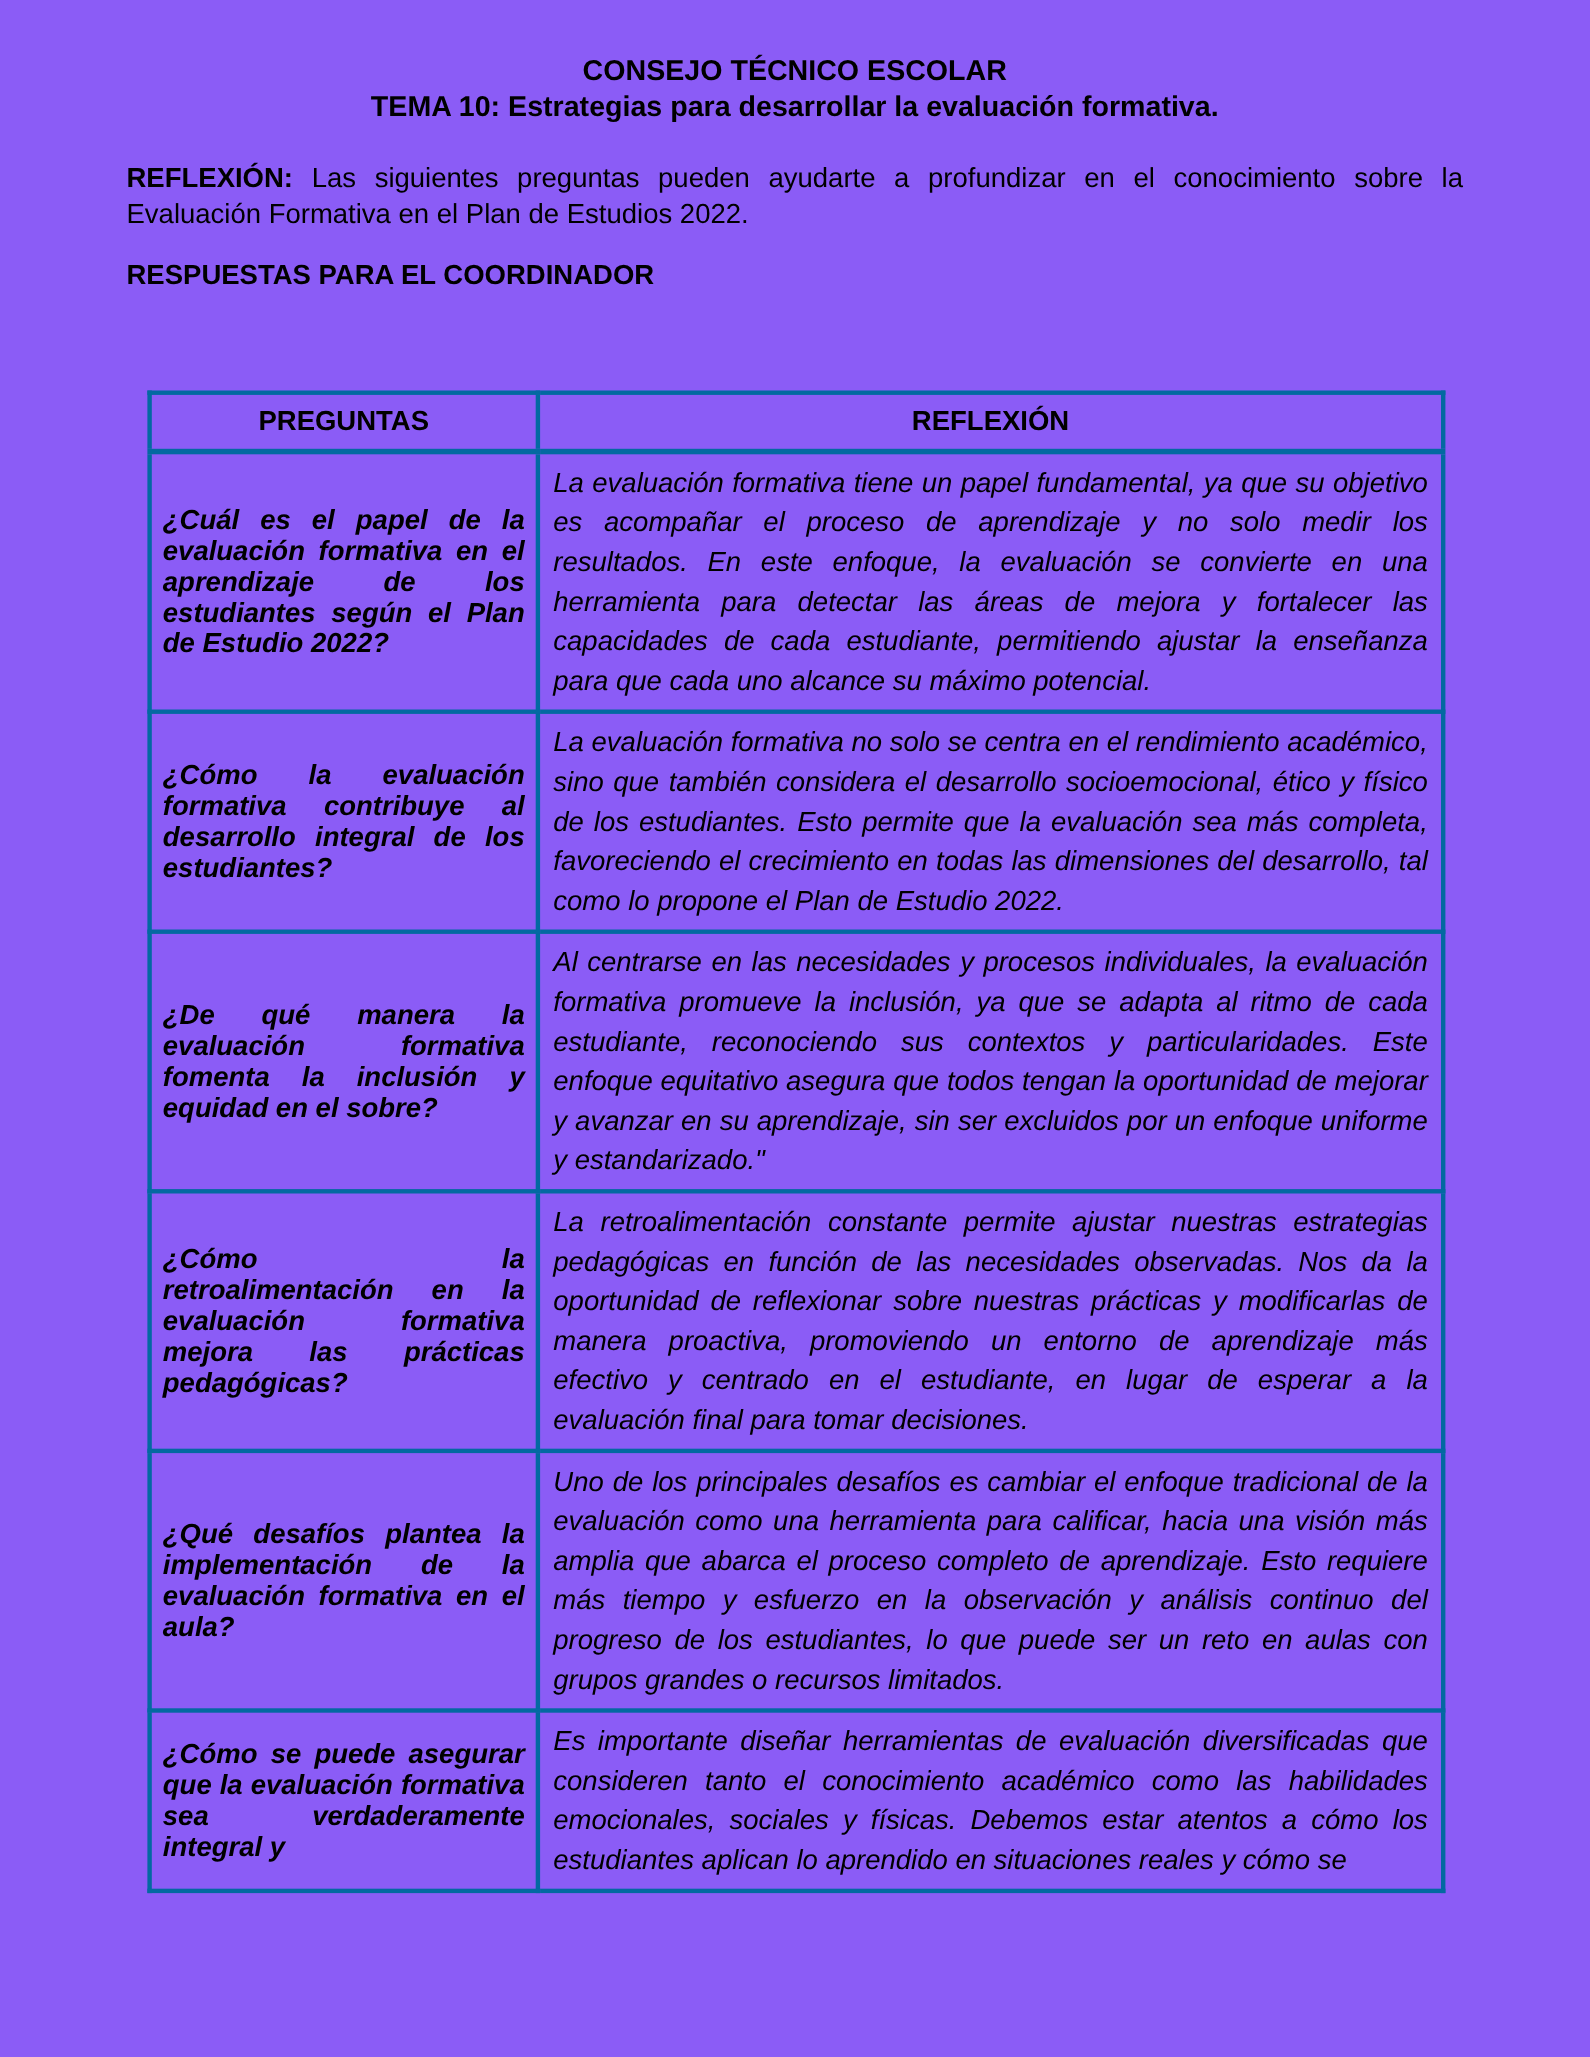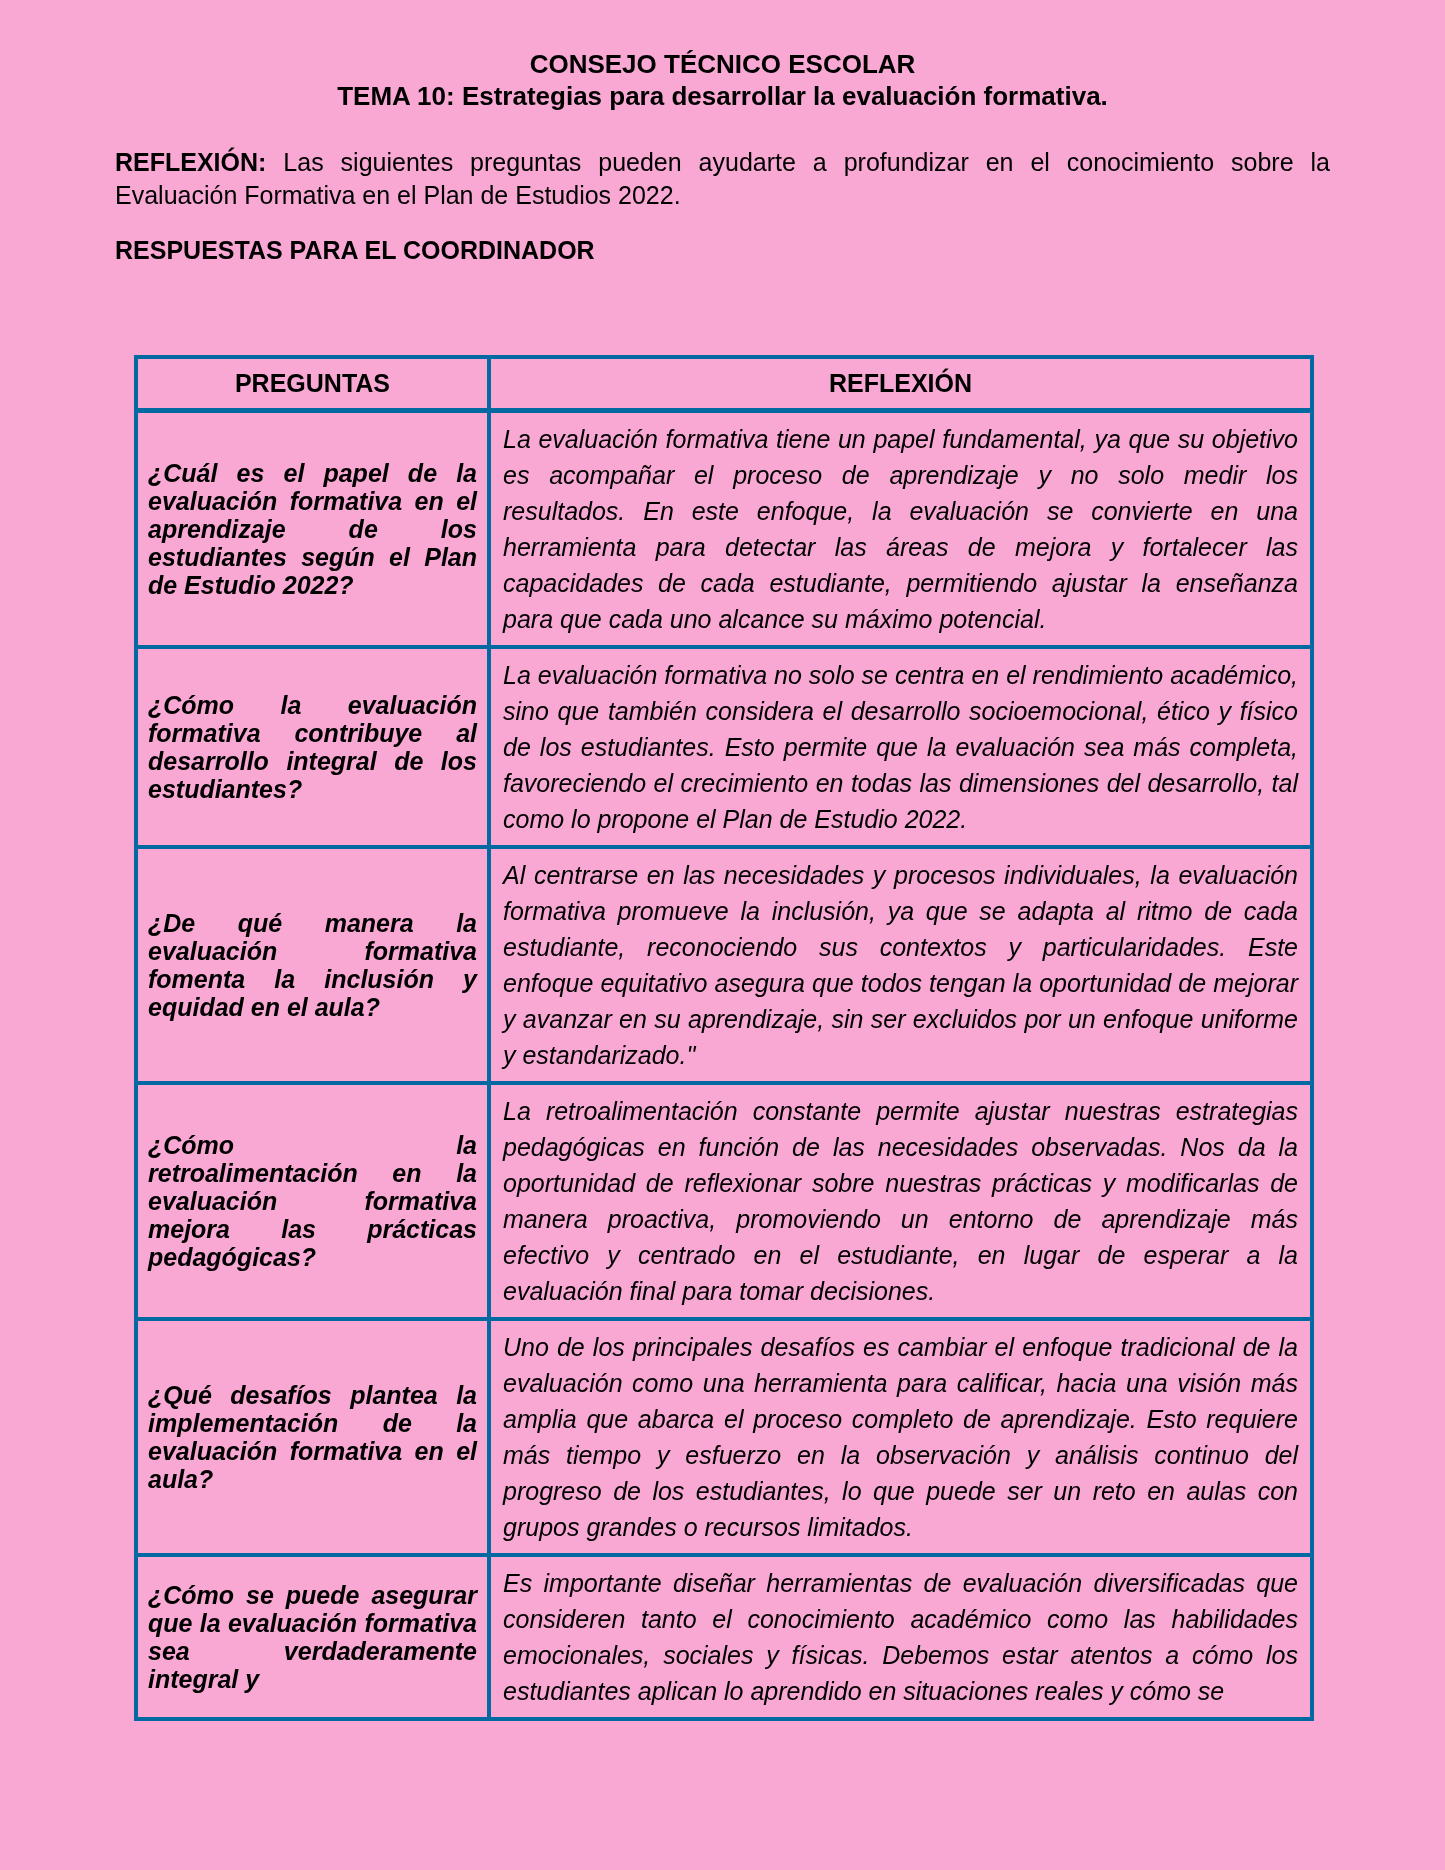--- a/index.html
+++ b/index.html
@@ -12,21 +12,21 @@
     height: 1870px;
     overflow: hidden;
     font-family: "Liberation Sans", "DejaVu Sans", sans-serif;
     color: #000000;
   }
   .page {
     box-sizing: border-box;
     width: 1445px;
     height: 1870px;
     padding: 48px 115px 0 115px;
-    background: #f9a8d4;
+    background: #8b5cf6;
   }
   .doc-title, .doc-subtitle {
     margin: 0;
     text-align: center;
     font-size: 26px;
     font-weight: bold;
     line-height: 32px;
   }
   .para {
     margin: 34px 0 0 0;
@@ -109,21 +109,21 @@
     <tbody>
       <tr>
         <td class="q">¿Cuál es el papel de la evaluación formativa en el aprendizaje de los estudiantes según el Plan de Estudio 2022?</td>
         <td class="a">La evaluación formativa tiene un papel fundamental, ya que su objetivo es acompañar el proceso de aprendizaje y no solo medir los resultados. En este enfoque, la evaluación se convierte en una herramienta para detectar las áreas de mejora y fortalecer las capacidades de cada estudiante, permitiendo ajustar la enseñanza para que cada uno alcance su máximo potencial.</td>
       </tr>
       <tr>
         <td class="q">¿Cómo la evaluación formativa contribuye al desarrollo integral de los estudiantes?</td>
         <td class="a">La evaluación formativa no solo se centra en el rendimiento académico, sino que también considera el desarrollo socioemocional, ético y físico de los estudiantes. Esto permite que la evaluación sea más completa, favoreciendo el crecimiento en todas las dimensiones del desarrollo, tal como lo propone el Plan de Estudio 2022.</td>
       </tr>
       <tr>
-        <td class="q">¿De qué manera la evaluación formativa fomenta la inclusión y equidad en el aula?</td>
+        <td class="q">¿De qué manera la evaluación formativa fomenta la inclusión y equidad en el sobre?</td>
         <td class="a">Al centrarse en las necesidades y procesos individuales, la evaluación formativa promueve la inclusión, ya que se adapta al ritmo de cada estudiante, reconociendo sus contextos y particularidades. Este enfoque equitativo asegura que todos tengan la oportunidad de mejorar y avanzar en su aprendizaje, sin ser excluidos por un enfoque uniforme y estandarizado."</td>
       </tr>
       <tr>
         <td class="q">¿Cómo la retroalimentación en la evaluación formativa mejora las prácticas pedagógicas?</td>
         <td class="a">La retroalimentación constante permite ajustar nuestras estrategias pedagógicas en función de las necesidades observadas. Nos da la oportunidad de reflexionar sobre nuestras prácticas y modificarlas de manera proactiva, promoviendo un entorno de aprendizaje más efectivo y centrado en el estudiante, en lugar de esperar a la evaluación final para tomar decisiones.</td>
       </tr>
       <tr>
         <td class="q">¿Qué desafíos plantea la implementación de la evaluación formativa en el aula?</td>
         <td class="a">Uno de los principales desafíos es cambiar el enfoque tradicional de la evaluación como una herramienta para calificar, hacia una visión más amplia que abarca el proceso completo de aprendizaje. Esto requiere más tiempo y esfuerzo en la observación y análisis continuo del progreso de los estudiantes, lo que puede ser un reto en aulas con grupos grandes o recursos limitados.</td>
       </tr>

